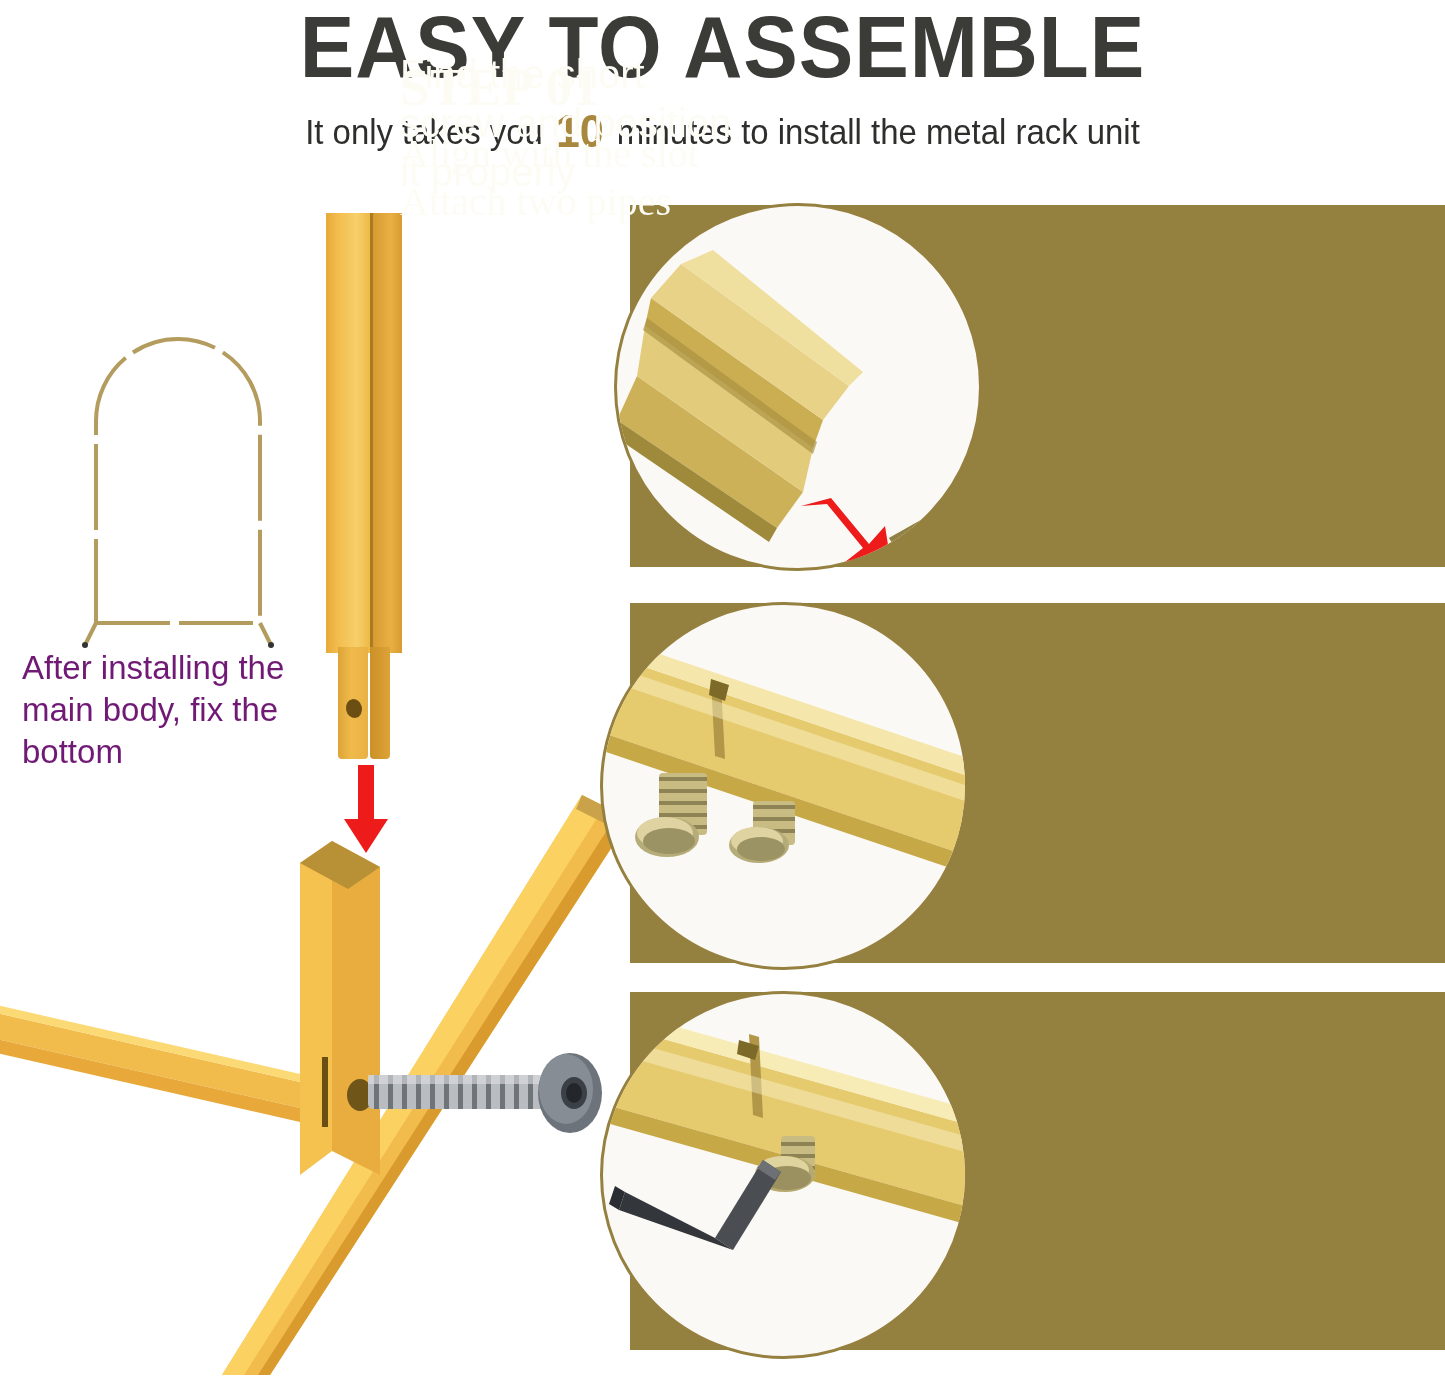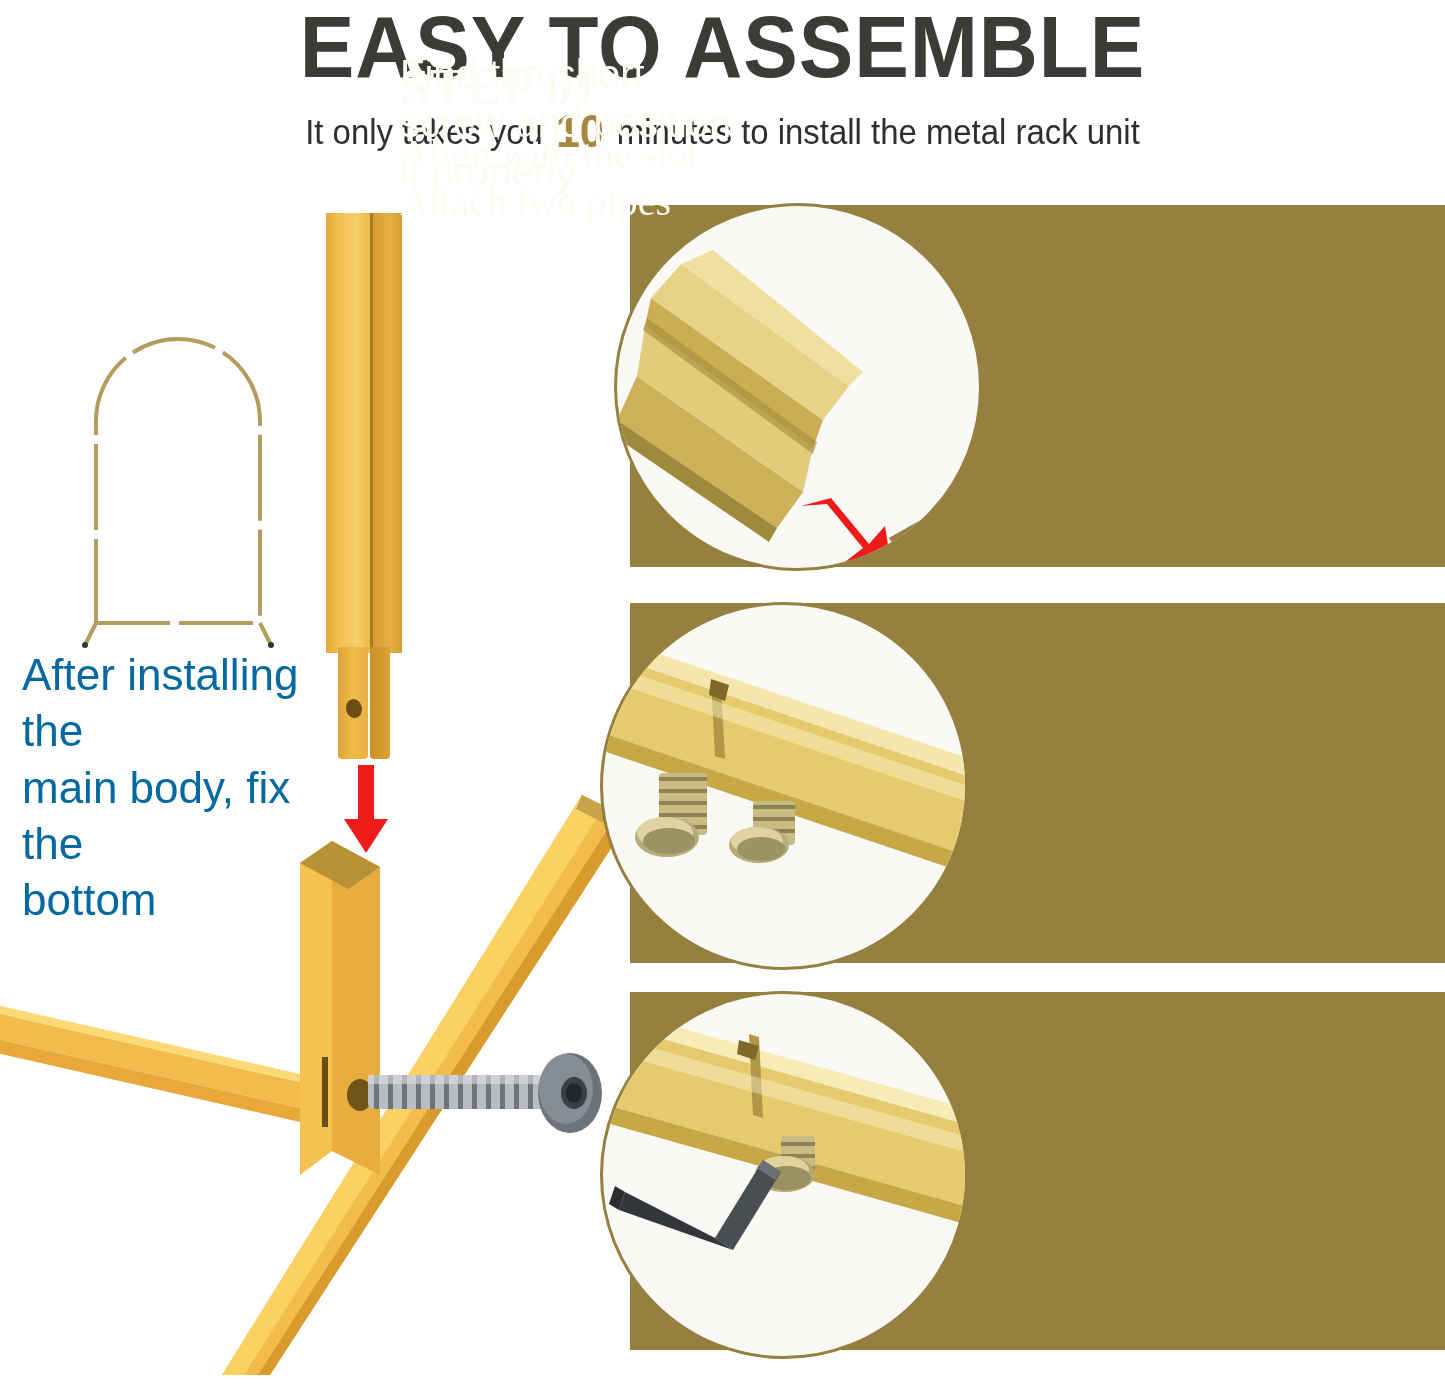--- a/index.html
+++ b/index.html
@@ -111,23 +111,23 @@
   .diagram {
     position: absolute;
     left: 0;
     top: 185px;
     width: 640px;
     height: 1180px;
   }
 
   .caption {
     position: absolute;
-    font-size: 44px;
+    font-size: 33px;
     line-height: 1.28;
-    color: #0369a1;
+    color: #701a75;
     white-space: pre-line;
   }
   .cap-left   { left: 22px; top: 462px; width: 290px; }
   .cap-bottom { left: 338px; top: 1013px; width: 300px; }
 
   
   .arch-svg { position: absolute; left: 78px; top: 140px; }
 
   
   .post {

